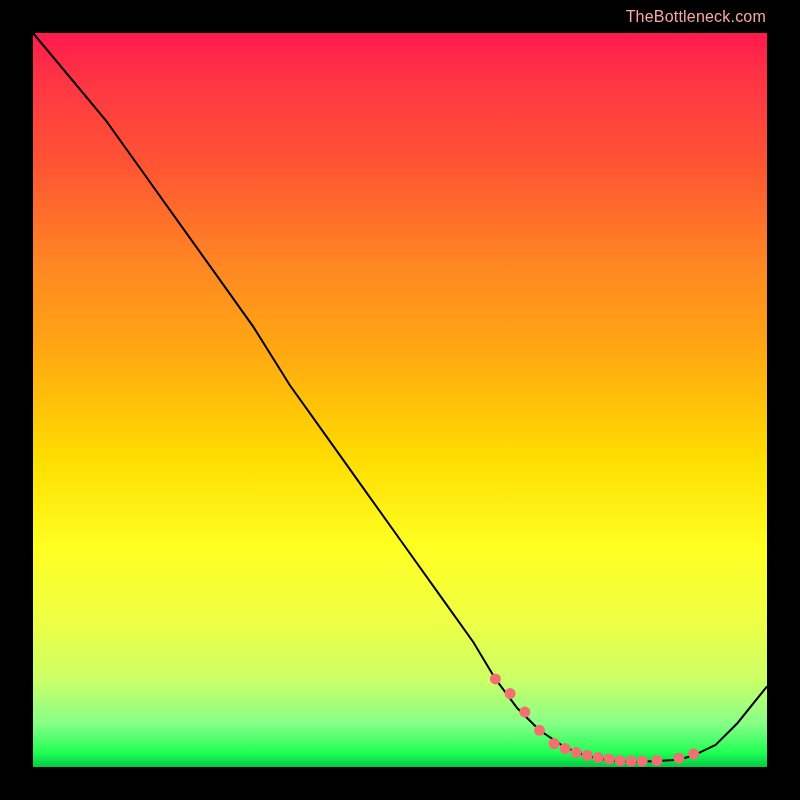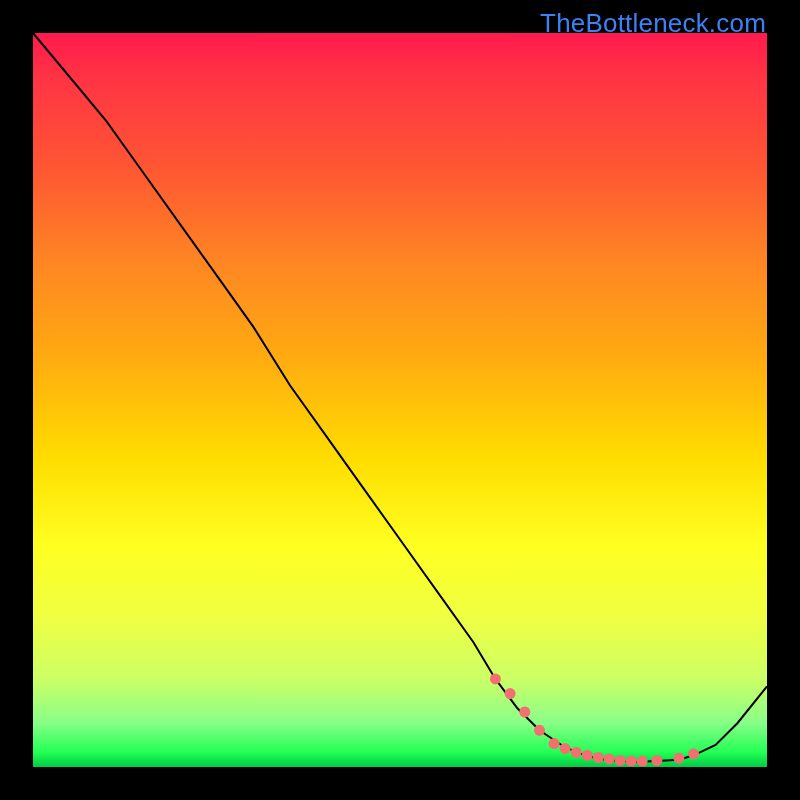--- a/index.html
+++ b/index.html
@@ -28,23 +28,23 @@
       #ccff66 88%,
       #88ff88 94%,
       #22ff55 98%,
       #00cc44 100%
     );
   }
   .watermark {
     position: absolute;
     top: 8px;
     right: 34px;
-    color: #3b82f6;
+    color: #fca5a5;
     font-family: Arial, Helvetica, sans-serif;
-    font-size: 26px;
+    font-size: 16px;
     letter-spacing: 0.2px;
   }
   svg.overlay {
     position: absolute;
     left: 33px;
     top: 33px;
     width: 734px;
     height: 734px;
     overflow: visible;
   }

